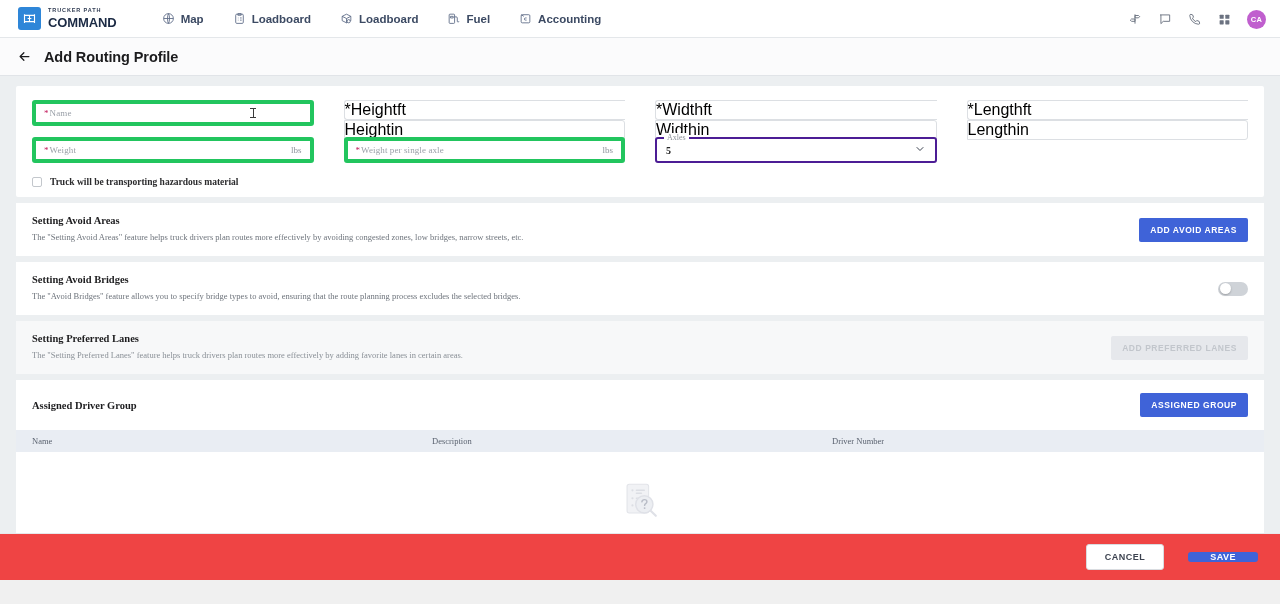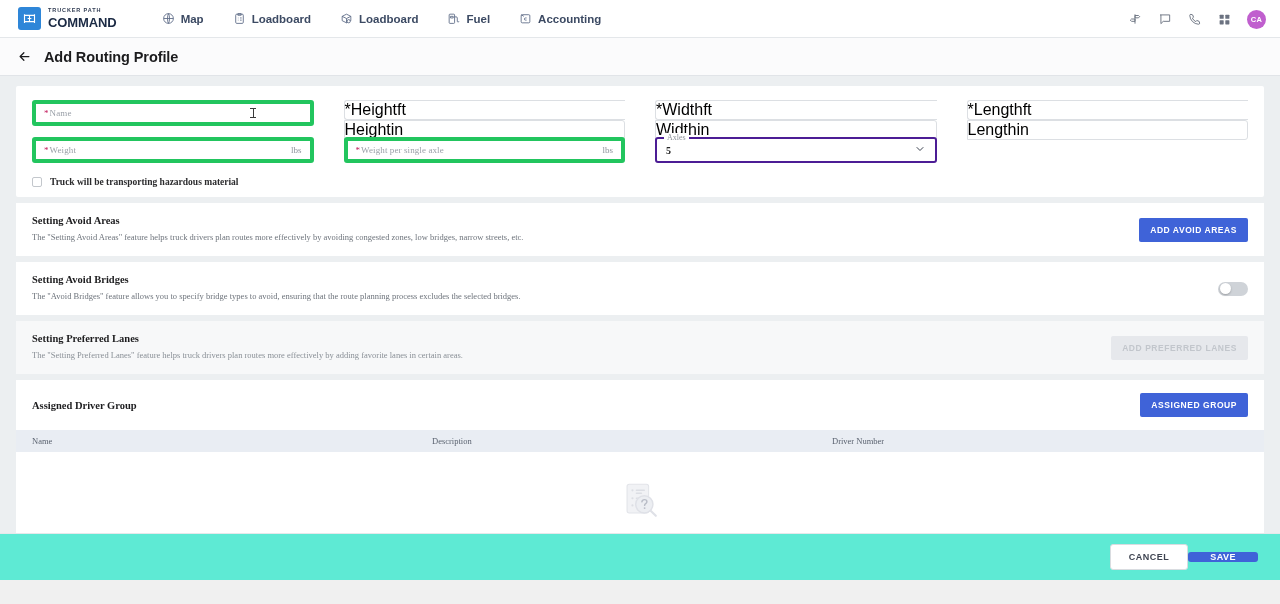--- a/index.html
+++ b/index.html
@@ -188,23 +188,23 @@
   .th.c2 { width: 400px; }
   .th.c3 { flex: 1; }
   .table-body {
     background: #fff; height: 100px;
     display: flex; align-items: center; justify-content: center;
   }
 
   
   .footer {
     position: absolute; left: 0; right: 0; bottom: 0; height: 47px;
-    background: #5eead4; border-top: 1px solid #e6e8eb;
+    background: #ef4444; border-top: 1px solid #e6e8eb;
     display: flex; align-items: center; justify-content: flex-end;
-    padding-right: 22px; gap: 0;
+    padding-right: 22px; gap: 24px;
   }
   .btn-cancel {
     background: #fff; color: #3d4350; border: 1px solid #d9dce0;
     border-radius: 3px; padding: 7px 18px;
     font-size: 9px; font-weight: 600; letter-spacing: 0.5px; cursor: pointer;
     font-family: "Liberation Sans", sans-serif;
   }
   .btn-save {
     background: #3f63d8; color: #fff; border: none;
     border-radius: 3px; padding: 0 22px;

